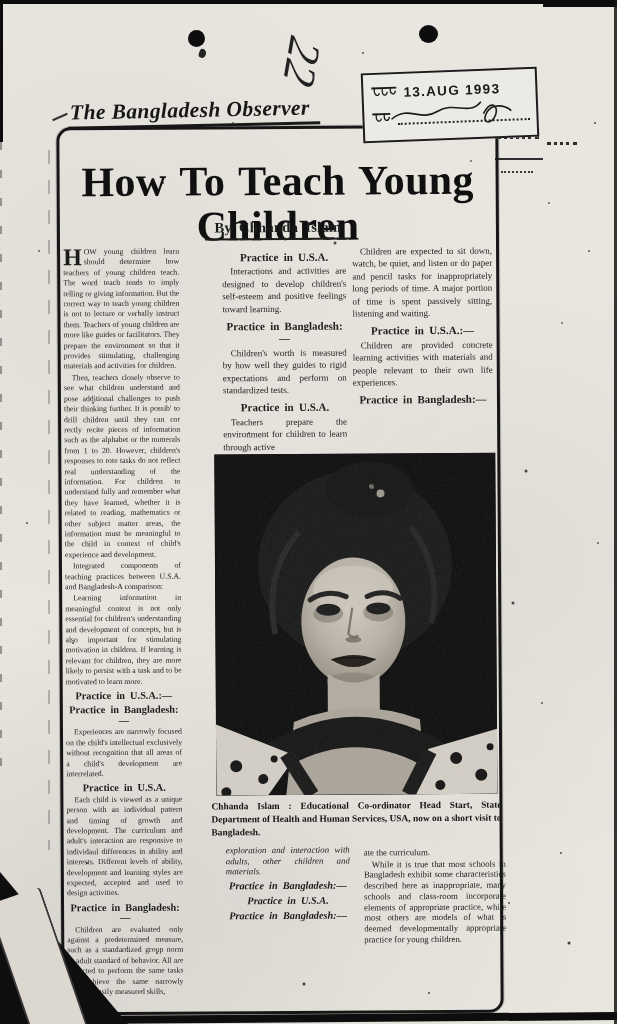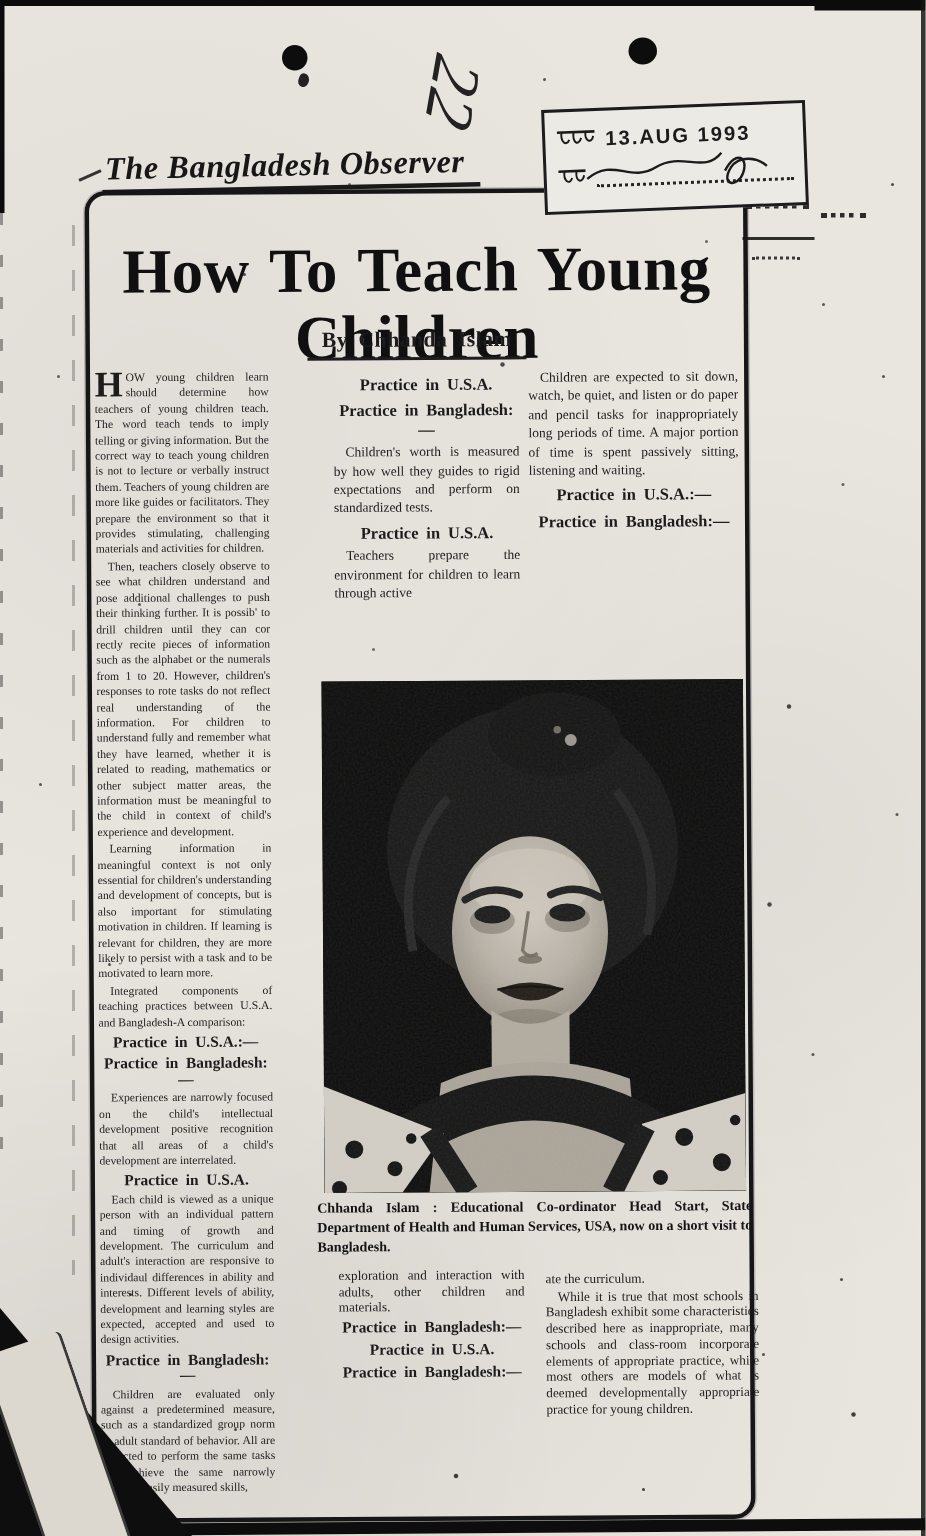--- a/index.html
+++ b/index.html
@@ -78,21 +78,21 @@
 
   .col{position:absolute;overflow:hidden;text-align:justify;}
   .col p{margin:0 0 1px;}
   .para{text-indent:8px;}
   .cont{text-indent:0;}
   .colhead{margin:5px 0 2px;font-weight:700;font-size:11px;text-align:center;word-spacing:2.5px;text-indent:0;}
   .col-left{left:3px;top:117px;width:116px;height:762px;font-size:7.8px;line-height:10.4px;}
   .col-left .colhead{font-size:10.3px;margin:4px 0 1px;}
   .col-mid-top{left:162px;top:117px;width:124px;height:206px;font-size:9px;line-height:12.4px;}
   .col-right-top{left:292px;top:117px;width:140px;height:206px;font-size:9px;line-height:12.4px;}
-  .col-mid-bot{left:162px;top:716px;width:124px;height:164px;font-size:8.8px;line-height:10.7px;}
+  .col-mid-bot{left:162px;top:716px;width:124px;height:164px;font-size:8.8px;line-height:10.7px;font-style:italic;}
   .col-mid-bot .colhead,.col-right-bot .colhead{font-size:10.3px;margin:4px 0 1px;}
   .col-right-bot{left:300px;top:719px;width:142px;height:160px;font-size:8.8px;line-height:10.7px;}
   .dropcap{float:left;font-weight:700;font-size:24px;line-height:19px;padding:1px 2px 0 0;}
   .writer-note{font-weight:700;font-style:italic;font-size:9.3px;line-height:11.5px;margin-top:14px !important;text-indent:0;}
 
   .photo{position:absolute;left:153px;top:325px;width:281px;height:341px;background:#0a0a0a;}
   .photo svg{display:block;width:100%;height:100%;}
   .caption{position:absolute;left:148px;top:671px;width:290px;
     font-weight:700;font-size:9.4px;line-height:13px;text-align:justify;color:#141414;}
 </style>
@@ -143,42 +143,44 @@
 
   <div class="article">
     <h1 class="headline">How To Teach Young Children</h1>
     <div class="byline-wrap">
       <span class="byline">By Chhanda Islam</span>
     </div>
 
     <div class="col col-left">
       <p class="cont"><span class="dropcap">H</span><span>OW young children learn should determine how teachers of young children teach. The word teach tends to imply telling or giving information. But the correct way to teach young children is not to lecture or verbally instruct them. Teachers of young children are more like guides or facilitators. They prepare the environment so that it provides stimulating, challenging materials and activities for children.</span></p>
       <p class="para">Then, teachers closely observe to see what children understand and pose additional challenges to push their thinking further. It is possib' to drill children until they can cor rectly recite pieces of information such as the alphabet or the numerals from 1 to 20. However, children's responses to rote tasks do not reflect real understanding of the information. For children to understand fully and remember what they have learned, whether it is related to reading, mathematics or other subject matter areas, the information must be meaningful to the child in context of child's experience and development.</p>
+      <p class="para">Integrated components of teaching practices between U.S.A. and Bangladesh-A comparison:</p>
       <p class="para">Learning information in meaningful context is not only essential for children's understanding and development of concepts, but is also important for stimulating motivation in children. If learning is relevant for children, they are more likely to persist with a task and to be motivated to learn more.</p>
-      <p class="para">Integrated components of teaching practices between U.S.A. and Bangladesh-A comparison:</p>
       <h3 class="colhead">Practice in U.S.A.:—</h3>
       <h3 class="colhead">Practice in Bangladesh:—</h3>
-      <p class="para">Experiences are narrowly focused on the child's intellectual development positive recognition that all areas of a child's development are interrelated.</p>
+      <p class="para">Experiences are narrowly focused on the child's intellectual exclusively without recognition that all areas of a child's development are interrelated.</p>
       <h3 class="colhead">Practice in U.S.A.</h3>
       <p class="para">Each child is viewed as a unique person with an individual pattern and timing of growth and development. The curriculum and adult's interaction are responsive to individaul differences in ability and interests. Different levels of ability, development and learning styles are expected, accepted and used to design activities.</p>
       <h3 class="colhead">Practice in Bangladesh:—</h3>
       <p class="para">Children are evaluated only against a predetermined measure, such as a standardized group norm or adult standard of behavior. All are expected to perform the same tasks and achieve the same narrowly defined, easily measured skills,</p>
     </div>
 
     <div class="col col-mid-top">
       <h3 class="colhead">Practice in U.S.A.</h3>
+      <p class="para">Interactions and activities are designed to develop children's self-esteem and positive feelings toward learning.</p>
       <h3 class="colhead">Practice in Bangladesh:—</h3>
       <p class="para">Children's worth is measured by how well they guides to rigid expectations and perform on standardized tests.</p>
       <h3 class="colhead">Practice in U.S.A.</h3>
       <p class="para">Teachers prepare the environment for children to learn through active</p>
     </div>
 
     <div class="col col-right-top">
       <p class="para">Children are expected to sit down, watch, be quiet, and listen or do paper and pencil tasks for inappropriately long periods of time. A major portion of time is spent passively sitting, listening and waiting.</p>
       <h3 class="colhead">Practice in U.S.A.:—</h3>
+      <p class="para">Children are provided concrete learning activities with materials and people relevant to their own life experiences.</p>
       <h3 class="colhead">Practice in Bangladesh:—</h3>
     </div>
 
     <div class="photo">
       <svg viewBox="0 0 281 341">
         <defs>
           <filter id="grain">
               <feTurbulence type="fractalNoise" baseFrequency="0.8" numOctaves="2" seed="7"></feTurbulence>
             <feColorMatrix type="matrix" values="0 0 0 0 0.72  0 0 0 0 0.70  0 0 0 0 0.66  0 0 0 0.55 0"></feColorMatrix>
             </filter>

